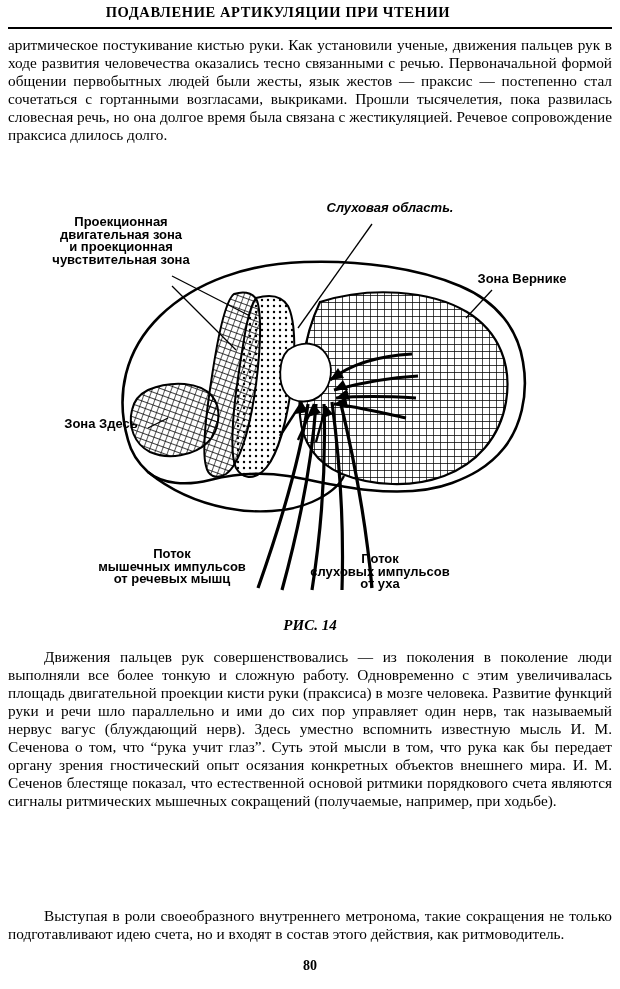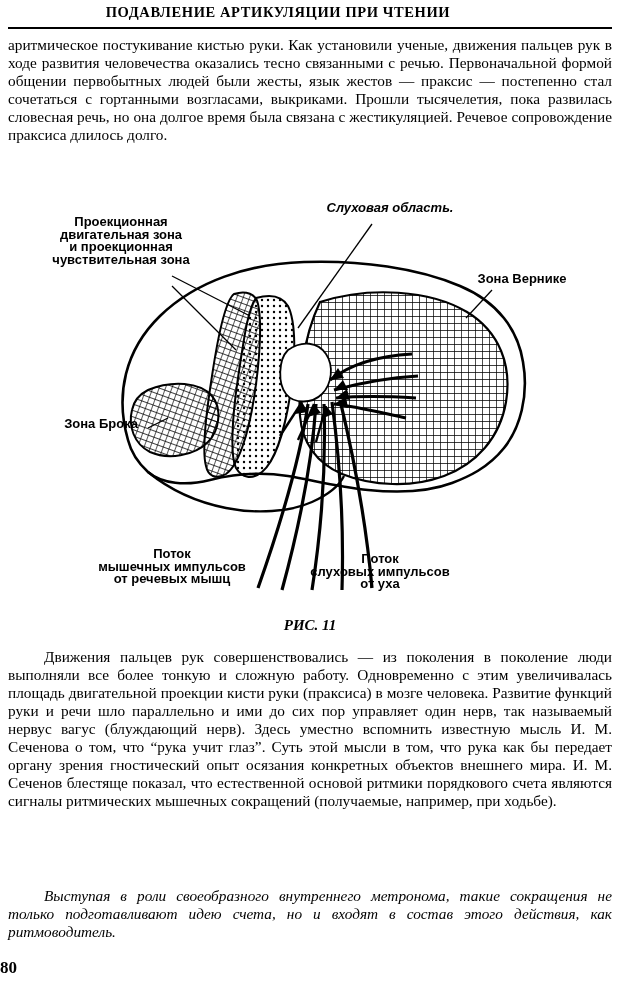--- a/index.html
+++ b/index.html
@@ -55,27 +55,28 @@
     left: 0;
     top: 617px;
     width: 620px;
     text-align: center;
     font-style: italic;
     font-size: 15px;
     font-weight: bold;
   }
   #para2 { top: 648px; }
   #para2 .indent, #para3 .indent { display: inline-block; width: 36px; }
-  #para3 { top: 887px; font-style: italic; }
+  #para3 { top: 907px; }
   .page-number {
     position: absolute;
     left: 0;
     top: 958px;
     width: 620px;
-    font-size: 17px;
+    text-align: center;
+    font-size: 14px;
     font-weight: bold;
   }
   
   .figure {
     position: absolute;
     left: 20px;
     top: 190px;
     width: 580px;
     height: 420px;
   }
@@ -184,30 +185,30 @@
 
       <path d="M128,238 L148,228" stroke="#000" stroke-width="1.3" fill="none"></path>
     </svg>
 
     <div class="fig-label" id="lbl-proj">Проекционная
 двигательная зона
 и проекционная
 чувствительная зона</div>
     <div class="fig-label italic" id="lbl-audio">Слуховая область.</div>
     <div class="fig-label" id="lbl-wernicke">Зона Вернике</div>
-    <div class="fig-label" id="lbl-broka">Зона Брока</div>
+    <div class="fig-label" id="lbl-broka">Зона Здесь</div>
     <div class="fig-label" id="lbl-flow1">Поток
 мышечных импульсов
 от речевых мышц</div>
     <div class="fig-label" id="lbl-flow2">Поток
 слуховых импульсов
 от уха</div>
   </div>
 
-  <div class="fig-caption">РИС. 11</div>
+  <div class="fig-caption">РИС. 14</div>
 
   <div class="body-text" id="para2"><span class="indent"></span><span>Движения пальцев рук совершенствовались — из поколения в поколение люди выполняли все более тонкую и сложную работу. Одновременно с этим увеличивалась площадь двигательной проекции кисти руки (праксиса) в мозге человека. Развитие функций руки и речи шло параллельно и ими до сих пор управляет один нерв, так называемый нервус вагус (блуждающий нерв). Здесь уместно вспомнить известную мысль И. М. Сеченова о том, что “рука учит глаз”. Суть этой мысли в том, что рука как бы передает органу зрения гностический опыт осязания конкретных объектов внешнего мира. И. М. Сеченов блестяще показал, что естественной основой ритмики порядкового счета являются сигналы ритмических мышечных сокращений (получаемые, например, при ходьбе).</span></div>
 
   <div class="body-text" id="para3"><span class="indent"></span><span>Выступая в роли своеобразного внутреннего метронома, такие сокращения не только подготавливают идею счета, но и входят в состав этого действия, как ритмоводитель.</span></div>
 
   <div class="page-number">80</div>
 
 </div>
 
 </body></html>

